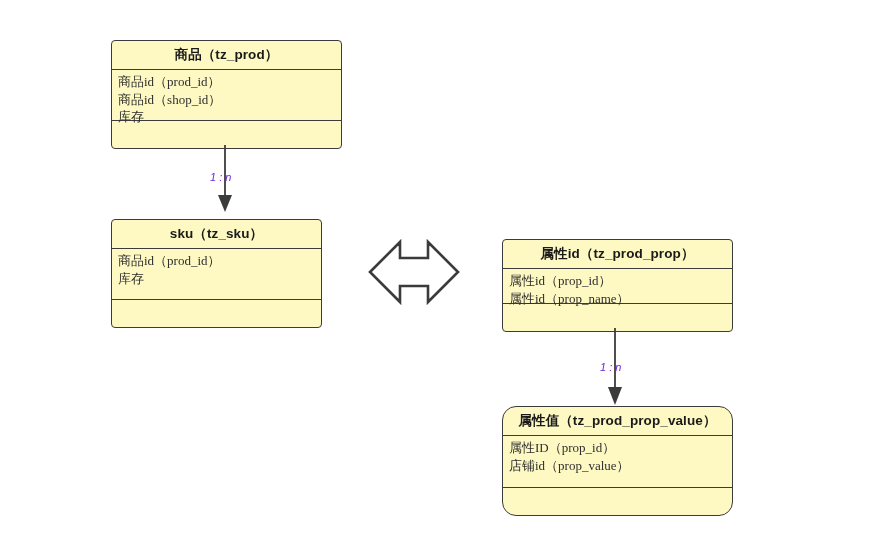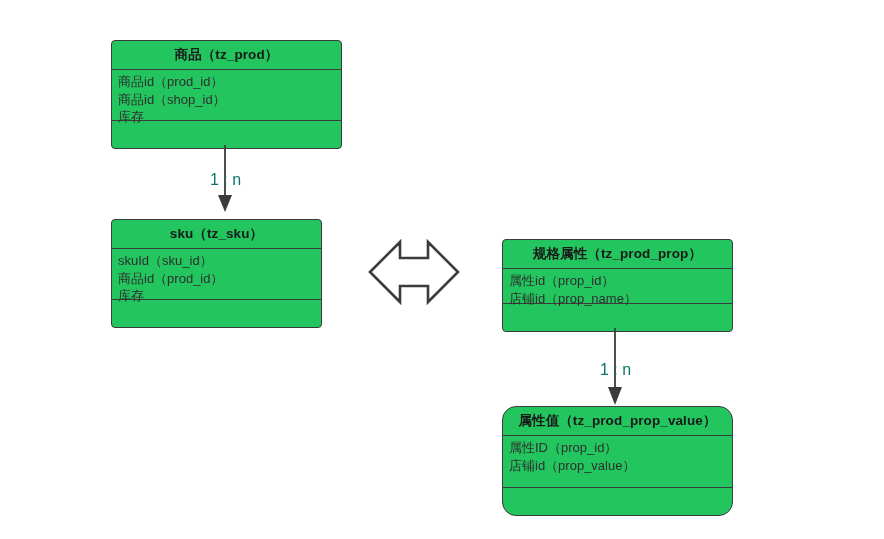--- a/index.html
+++ b/index.html
@@ -18,21 +18,21 @@
 
   .canvas {
     position: absolute;
     inset: 0;
   }
 
   
   .entity {
     position: absolute;
     box-sizing: border-box;
-    background: #22c55e;
+    background: #fef9c3;
     border: 1.6px solid #3b3b3b;
     border-radius: 4px;
     overflow: hidden;
   }
   .entity-header {
     box-sizing: border-box;
     height: 29px;
     line-height: 28px;
     text-align: center;
     font-size: 13.5px;
@@ -40,20 +40,21 @@
     color: #1a1a1a;
     border-bottom: 1.6px solid #3b3b3b;
     white-space: nowrap;
     letter-spacing: 0.1px;
   }
 
   .entity-attrs {
     box-sizing: border-box;
     padding: 3px 0 8px 6px;
     border-bottom: 1.6px solid #3b3b3b;
+    font-family: Liberation Serif, serif;
   }
   .attr-row {
     font-size: 13px;
     line-height: 17.5px;
     color: #2f2f2f;
     white-space: nowrap;
   }
   .entity-footer {
     box-sizing: border-box;
     height: 27px;
@@ -69,23 +70,24 @@
   #box-sku .entity-attrs        { height: 51px; }
   #box-prop .entity-attrs       { height: 35px; }
   #box-prop-value .entity-attrs { height: 52px; }
 
   
   .connector {
     position: absolute;
   }
   .conn-label {
     position: absolute;
-    font-size: 16px;
-    color: #0f766e;
+    font-size: 11px;
+    color: #6d28d9;
     white-space: nowrap;
+    font-style: italic;
   }
   #conn-prod-sku       { left: 200px; top: 145px; }
   #conn-prod-sku-label { left: 210px; top: 171px; }
   #conn-prop-value       { left: 590px; top: 328px; }
   #conn-prop-value-label { left: 600px; top: 361px; }
 
   
   #double-arrow {
     position: absolute;
     left: 366px;
@@ -103,32 +105,31 @@
       <div class="attr-row">商品id（prod_id）</div>
       <div class="attr-row">商品id（shop_id）</div>
       <div class="attr-row">库存</div>
     </div>
     <div class="entity-footer"></div>
   </div>
 
   <div class="entity" id="box-sku">
     <div class="entity-header">sku（tz_sku）</div>
     <div class="entity-attrs">
-      <div class="attr-row">skuId（sku_id）</div>
       <div class="attr-row">商品id（prod_id）</div>
       <div class="attr-row">库存</div>
     </div>
     <div class="entity-footer"></div>
   </div>
 
   <div class="entity" id="box-prop">
-    <div class="entity-header">规格属性（tz_prod_prop）</div>
+    <div class="entity-header">属性id（tz_prod_prop）</div>
     <div class="entity-attrs">
       <div class="attr-row">属性id（prop_id）</div>
-      <div class="attr-row">店铺id（prop_name）</div>
+      <div class="attr-row">属性id（prop_name）</div>
     </div>
     <div class="entity-footer"></div>
   </div>
 
   <div class="entity" id="box-prop-value">
     <div class="entity-header">属性值（tz_prod_prop_value）</div>
     <div class="entity-attrs">
       <div class="attr-row">属性ID（prop_id）</div>
       <div class="attr-row">店铺id（prop_value）</div>
     </div>

